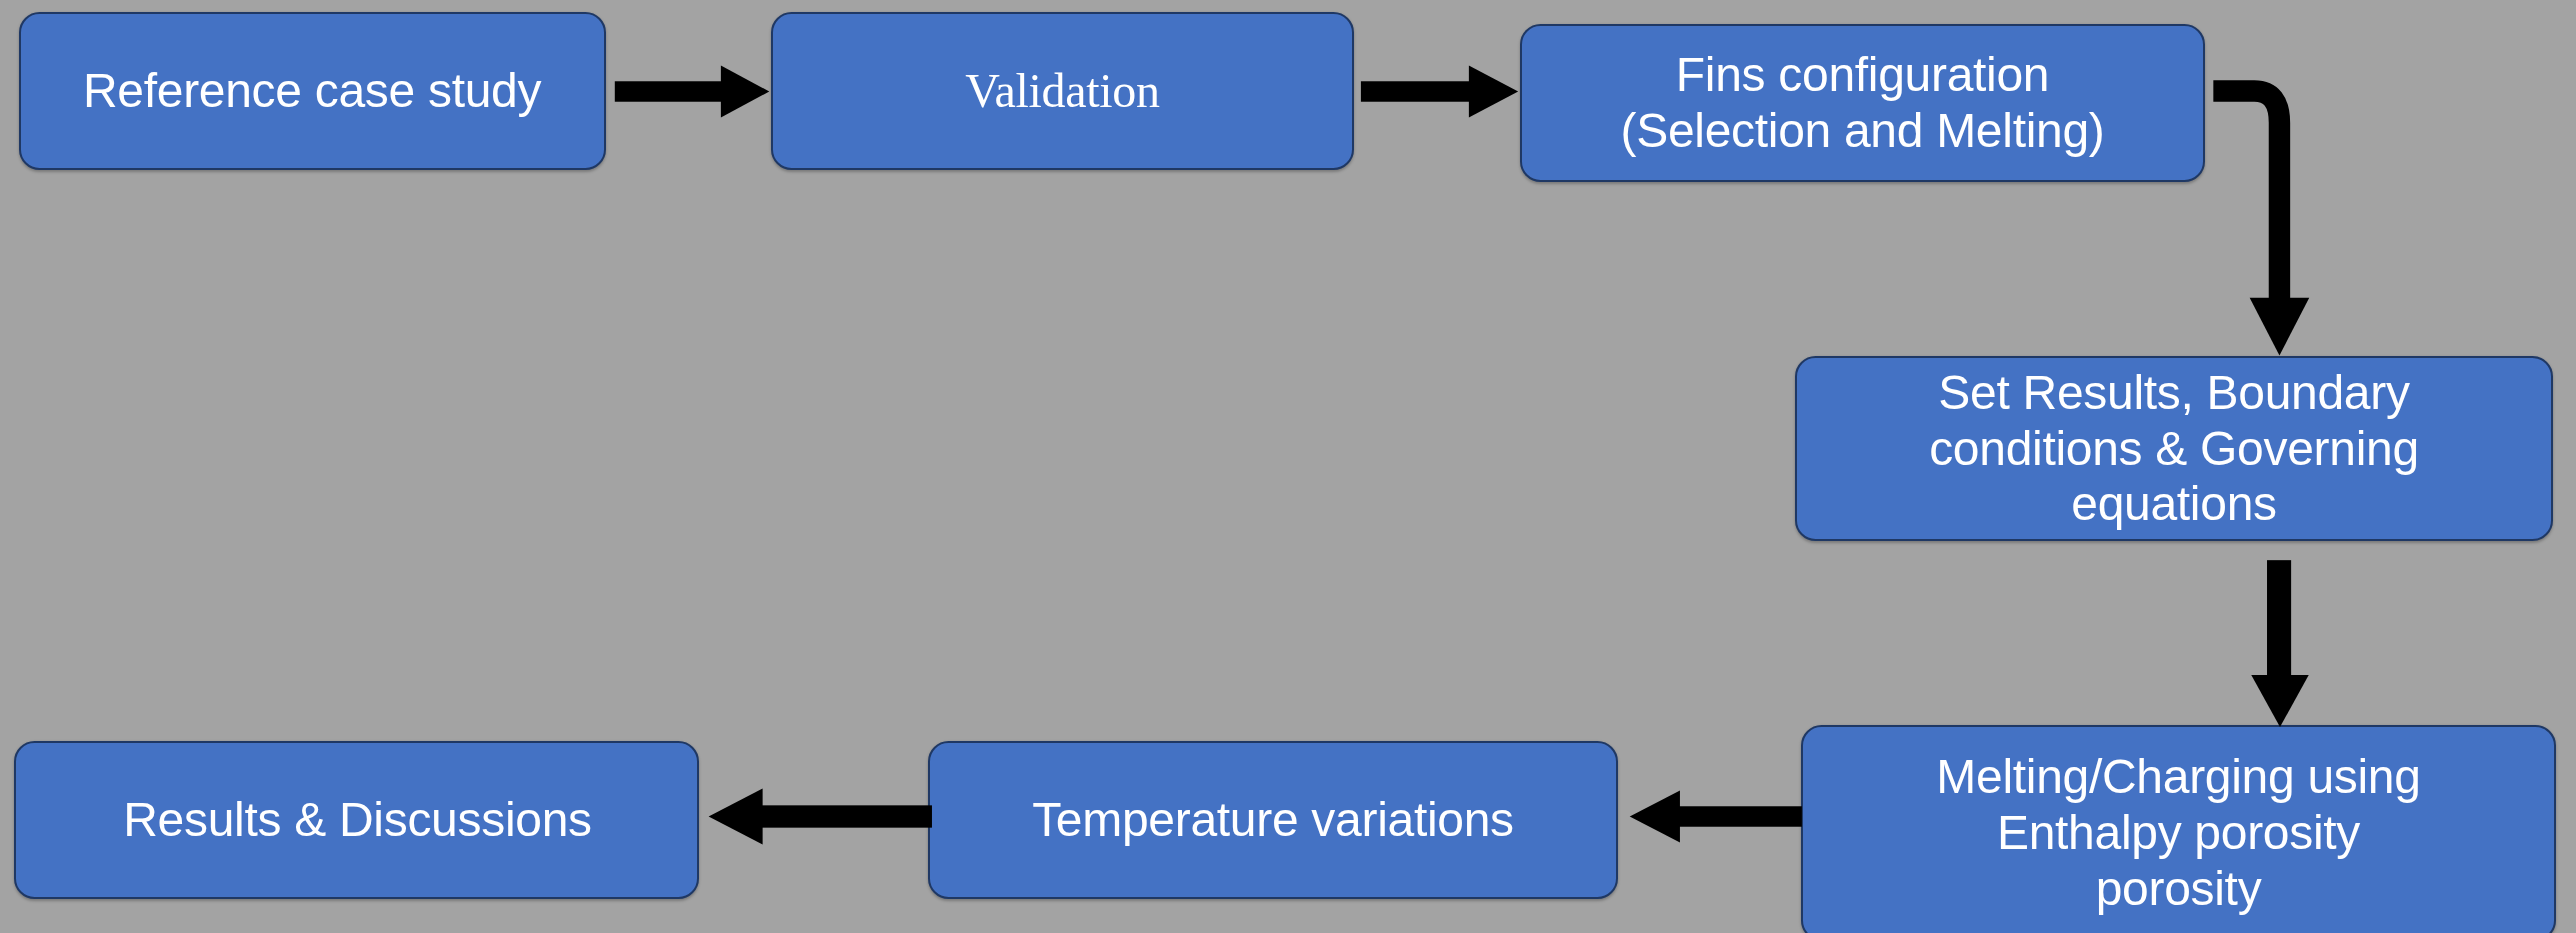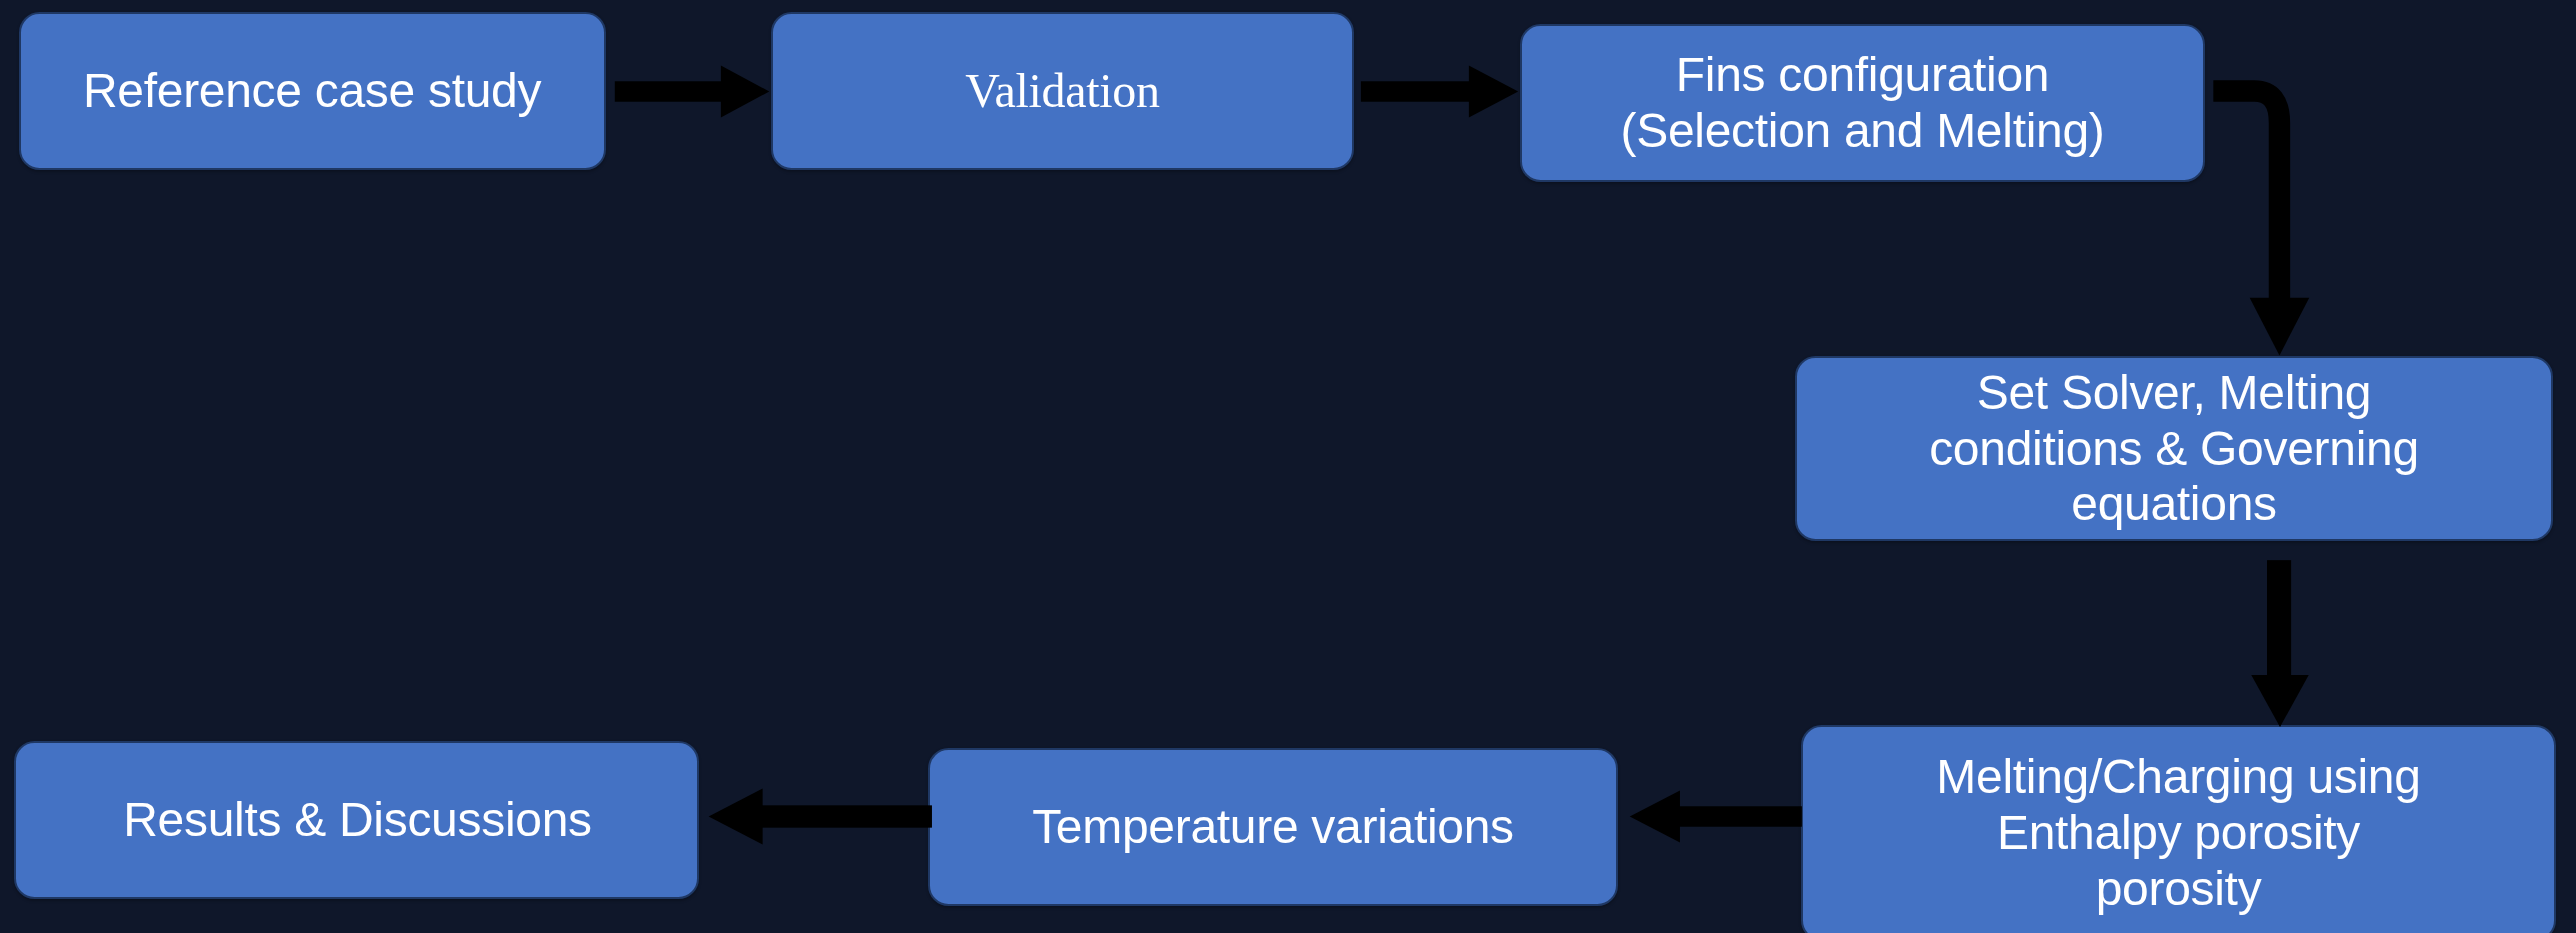--- a/index.html
+++ b/index.html
@@ -5,21 +5,21 @@
 <style>
   html, body {
     margin: 0;
     padding: 0;
     background: #ffffff;
   }
   #canvas {
     position: relative;
     width: 2576px;
     height: 933px;
-    background: #0f172a;
+    background: #a3a3a3;
     overflow: hidden;
     font-family: "Liberation Sans", sans-serif;
   }
   .node {
     position: absolute;
     box-sizing: border-box;
     background: #4472C4;
     border: 2.8px solid #1F3864;
     border-radius: 20.5px;
     color: #FFFFFF;
@@ -36,21 +36,21 @@
   }
   .node .txt { display: block; width: 100%; }
   .node .txt span { display: block; }
 
   
   #node-reference      { left: 18.6px;   top: 12px;  width: 587px; height: 158px; }
   #node-validation     { left: 771px;  top: 12px;  width: 583px; height: 158px; font-family: Liberation Serif, serif; }
   #node-fins           { left: 1520px; top: 24px;  width: 685px; height: 158px; }
   #node-solver         { left: 1795px; top: 356px; width: 758px; height: 185px; }
   #node-melting        { left: 1801px; top: 725px; width: 755px; height: 216px; }
-  #node-temperature    { left: 928px;  top: 741px; width: 690px; height: 158px; margin-top: 7px; }
+  #node-temperature    { left: 928px;  top: 741px; width: 690px; height: 158px; }
   #node-results        { left: 14px;   top: 741px; width: 685px; height: 158px; padding-left: 15px; }
 
   
   .arrow {
     position: absolute;
     display: block;
   }
   #arrow-ref-val   { left: 611px;  top: 58px;  width: 163px; height: 67px; }
   #arrow-val-fins  { left: 1357px; top: 58px;  width: 166px; height: 67px; }
   #arrow-fins-solv { left: 2200px; top: 65px;  width: 117px; height: 298px; }
@@ -77,21 +77,21 @@
 
   <div class="node" id="node-fins">
     <span class="txt">
       <span>Fins configuration</span>
       <span>(Selection and Melting)</span>
     </span>
   </div>
 
   <div class="node" id="node-solver">
     <span class="txt">
-      <span>Set Solver, Melting</span>
+      <span>Set Results, Boundary</span>
       <span>conditions &amp; Governing</span>
       <span>equations</span>
     </span>
   </div>
 
   <div class="node" id="node-melting">
     <span class="txt">
       <span>Melting/Charging using</span>
       <span>Enthalpy porosity</span>
       <span>porosity</span>

